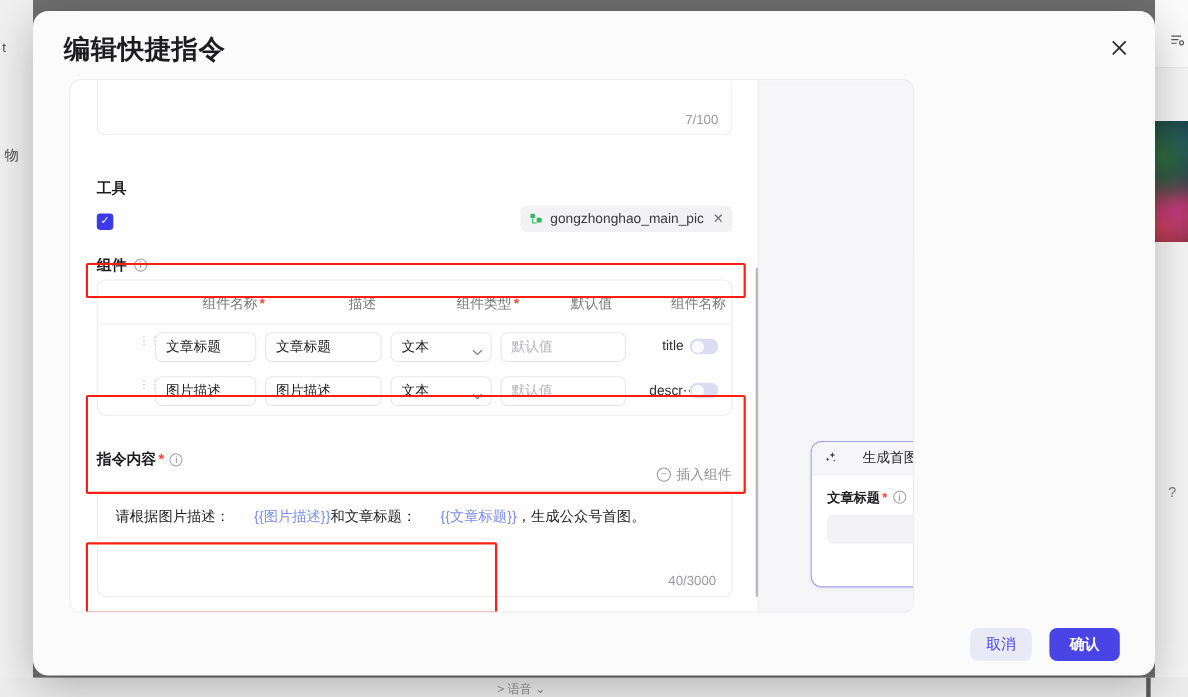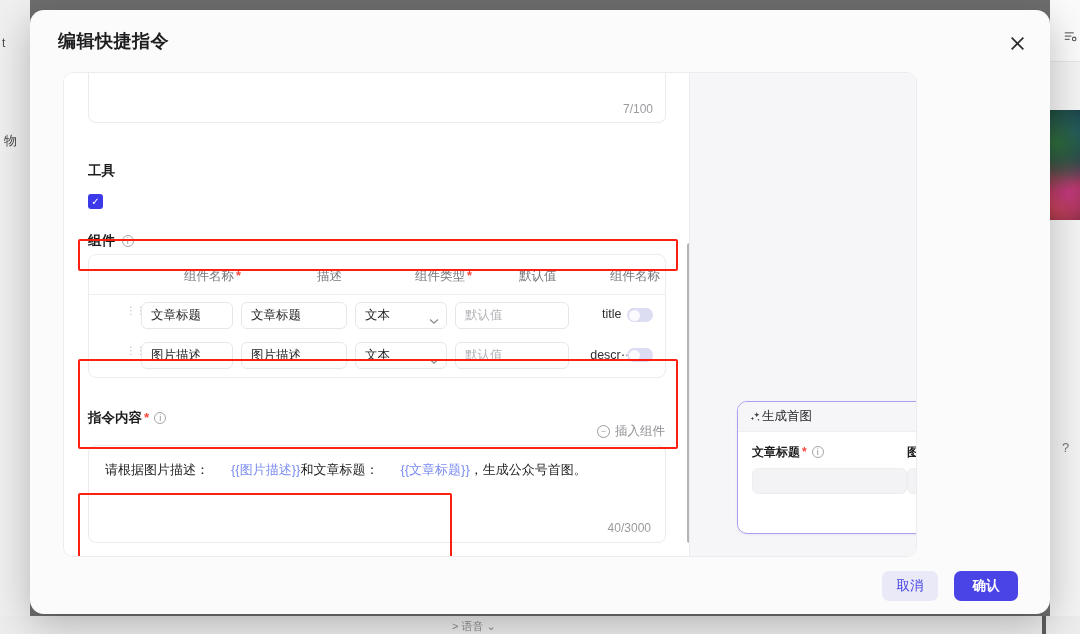--- a/index.html
+++ b/index.html
@@ -62,34 +62,34 @@
     background: #fbfbfc;
     border-radius: 14px;
     box-shadow: 0 10px 40px rgba(0,0,0,.25);
     overflow: hidden;
   }
   .modal-header {
     position: absolute; left: 0; top: 0; width: 100%; height: 62px;
   }
   .modal-title {
     position: absolute; left: 28px; top: 19px;
-    font-size: 18px; font-weight: bold; color: #1d1d1f;
+    font-size: 24px; font-weight: bold; color: #1d1d1f;
     letter-spacing: .5px;
   }
   .modal-close {
     position: absolute; right: 22px; top: 22px;
     width: 22px; height: 22px; cursor: pointer;
     display: flex; align-items: center; justify-content: center;
     color: #2b2b2b;
   }
 
   
   .modal-body {
     position: absolute; left: 33px; top: 62px;
-    width: 854px; height: 485px;
+    width: 768px; height: 485px;
     background: #ffffff;
     border: 1px solid #ececee;
     border-radius: 10px;
     display: flex;
     overflow: hidden;
   }
   .form-pane {
     position: relative;
     width: 625px; height: 100%;
     padding: 0;
@@ -275,21 +275,21 @@
     box-shadow: 0 1px 3px rgba(80,70,200,.08);
   }
   .pc-head {
     position: relative; height: 30px;
     background: #f6f6f8;
     border-bottom: 1px solid #efeff2;
     display: flex; align-items: center;
   }
   .pc-head-icon { margin-left: 11px; width: 13px; height: 13px; flex: none; }
   .pc-head-title {
-    margin-left: 0; font-size: 12.5px; color: #24242a; font-weight: normal;
+    margin-left: 22px; font-size: 12.5px; color: #24242a; font-weight: normal;
   }
   .pc-fields { position: relative; padding: 12px 14px 0 14px; display: flex; }
   .pc-field { flex: 1; }
   .pc-flabel { font-size: 12px; color: #1d1d1f; font-weight: bold; }
   .pc-finput {
     margin-top: 7px; height: 26px;
     background: #f3f3f5; border: 1px solid #eeeef0; border-radius: 6px;
   }
 
   
@@ -358,20 +358,31 @@
           <div class="name-counter">7/100</div>
         </div>
 
         <div class="sec-label label-tools">工具</div>
 
         <div class="tools-row">
           <div class="checkbox">
             <span>✓</span>
           </div>
 
+          <div class="plugin-tag">
+            <span class="plugin-icon">
+              <svg width="13" height="13" viewBox="0 0 16 16" fill="none">
+                <rect x="1.5" y="1.5" width="5" height="5" rx="1" fill="#2fb85d"></rect>
+                <rect x="8.5" y="6" width="5.5" height="5.5" rx="1" fill="#2fb85d"></rect>
+                <path d="M4 7 L4 12 L8.5 12" stroke="#2fb85d" stroke-width="1.3" fill="none"></path>
+              </svg>
+            </span>
+            <span>gongzhonghao_main_pic</span>
+            <span class="plugin-x">✕</span>
+          </div>
         </div>
 
         <div class="sec-label label-components">
           <span>组件</span>
           <span class="info-i">i</span>
         </div>
 
         <div class="comp-card">
           <div class="comp-head">
             <div class="comp-th th-1">

